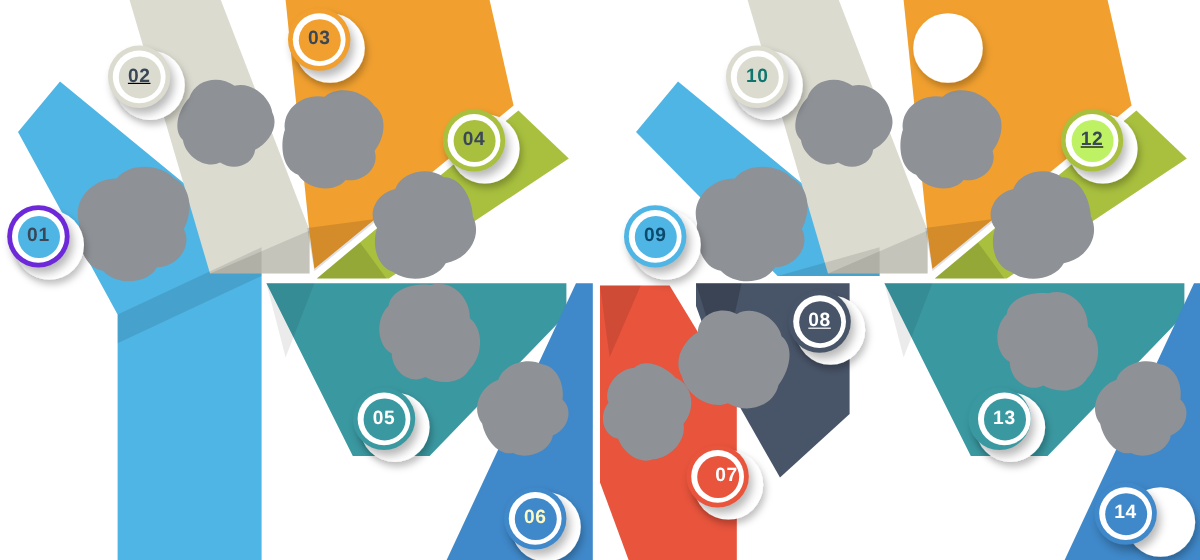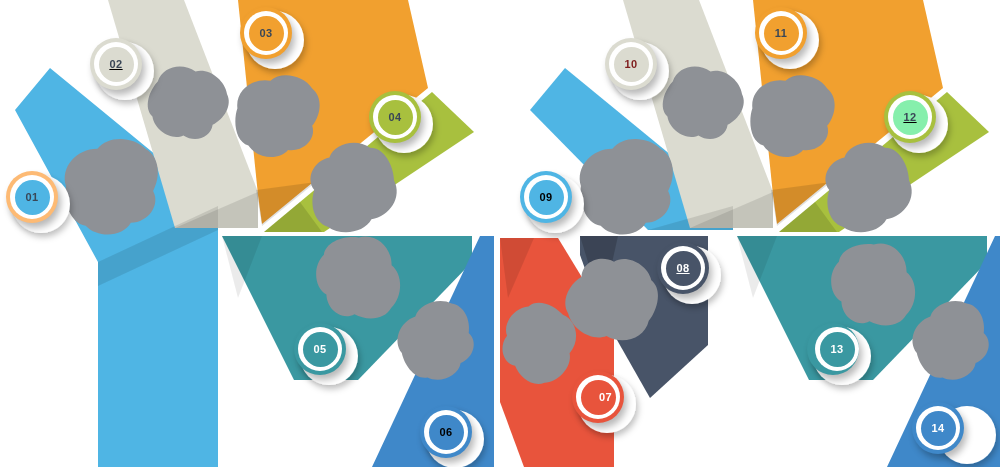--- a/index.html
+++ b/index.html
@@ -19,21 +19,21 @@
   }
   .badge-white{
     width:44px;height:44px;border-radius:50%;background:#ffffff;
     display:flex;align-items:center;justify-content:center;
   }
   .badge-core{
     width:35px;height:35px;border-radius:50%;
     display:flex;align-items:center;justify-content:center;
   }
   .badge-num{
-    font-size:11px;font-weight:bold;letter-spacing:.5px;line-height:1;
+    font-size:16px;font-weight:bold;letter-spacing:.5px;line-height:1;
     user-select:none;
   }
 </style>
 </head>
 <body>
 
 <div class="stage">
 
   <svg width="1000" height="467" viewBox="0 0 1000 467">
     <defs>
@@ -95,21 +95,21 @@
     <circle cx="607" cy="404" r="29" fill="#fff" filter="url(#halo-shadow)"></circle>
     <circle cx="692" cy="275" r="29" fill="#fff" filter="url(#halo-shadow)"></circle>
     <circle cx="555" cy="204" r="29" fill="#fff" filter="url(#halo-shadow)"></circle>
     <circle cx="640" cy="71" r="29" fill="#fff" filter="url(#halo-shadow)"></circle>
     <circle cx="790" cy="40" r="29" fill="#fff" filter="url(#halo-shadow)"></circle>
     <circle cx="919" cy="124" r="29" fill="#fff" filter="url(#halo-shadow)"></circle>
     <circle cx="842" cy="356" r="29" fill="#fff" filter="url(#halo-shadow)"></circle>
     <circle cx="967" cy="435" r="29" fill="#fff" filter="url(#halo-shadow)"></circle>
   </svg>
 
-  <div class="badge" style="left: 6px; top: 171px; background: #fdba74;">
+  <div class="badge" style="left: 6px; top: 171px; background: #6d28d9;">
       <div class="badge-white">
         <div class="badge-core" style="background: rgb(79, 181, 228);">
           <span class="badge-num" style="color: rgb(58, 71, 87);">01</span>
         </div>
       </div>
     </div>
   <div class="badge" style="left: 90px; top: 38px; background: rgb(219, 219, 208); text-decoration: underline;">
       <div class="badge-white">
         <div class="badge-core" style="background: rgb(219, 219, 208);">
           <span class="badge-num" style="color: rgb(58, 71, 87);">02</span>
@@ -133,62 +133,55 @@
   <div class="badge" style="left: 294px; top: 323px; background: rgb(58, 152, 161);">
       <div class="badge-white">
         <div class="badge-core" style="background: rgb(58, 152, 161);">
           <span class="badge-num" style="color: rgb(255, 255, 255);">05</span>
         </div>
       </div>
     </div>
   <div class="badge" style="left: 420px; top: 406px; background: rgb(63, 136, 201);">
       <div class="badge-white">
         <div class="badge-core" style="background: rgb(63, 136, 201);">
-          <span class="badge-num" style="color: #000000;">06</span>
+          <span class="badge-num" style="color: #fef9c3;">06</span>
         </div>
       </div>
     </div>
   <div class="badge" style="left: 572px; top: 371px; background: rgb(232, 84, 60);">
       <div class="badge-white">
         <div class="badge-core" style="background: rgb(232, 84, 60);">
           <span class="badge-num" style="color: rgb(255, 255, 255); padding-left: 15px;">07</span>
         </div>
       </div>
     </div>
   <div class="badge" style="left: 657px; top: 242px; background: rgb(72, 84, 104);">
       <div class="badge-white">
         <div class="badge-core" style="background: rgb(72, 84, 104);">
           <span class="badge-num" style="color: rgb(255, 255, 255); text-decoration: underline;">08</span>
         </div>
       </div>
     </div>
   <div class="badge" style="left: 520px; top: 171px; background: rgb(79, 181, 228);">
       <div class="badge-white">
         <div class="badge-core" style="background: rgb(79, 181, 228);">
-          <span class="badge-num" style="color: #000000;">09</span>
+          <span class="badge-num" style="color: #0c4a6e;">09</span>
         </div>
       </div>
     </div>
   <div class="badge" style="left: 605px; top: 38px; background: rgb(219, 219, 208);">
       <div class="badge-white">
         <div class="badge-core" style="background: rgb(219, 219, 208);">
-          <span class="badge-num" style="color: #7f1d1d;">10</span>
-        </div>
-      </div>
-    </div>
-  <div class="badge" style="left: 755px; top: 7px; background: rgb(241, 160, 47);">
-      <div class="badge-white">
-        <div class="badge-core" style="background: rgb(241, 160, 47);">
-          <span class="badge-num" style="color: rgb(58, 71, 87);">11</span>
+          <span class="badge-num" style="color: #0f766e;">10</span>
         </div>
       </div>
     </div>
   <div class="badge" style="left: 884px; top: 91px; background: rgb(168, 192, 62);">
       <div class="badge-white">
-        <div class="badge-core" style="background: #86efac; text-decoration: underline;">
+        <div class="badge-core" style="background: #bef264; text-decoration: underline;">
           <span class="badge-num" style="color: rgb(58, 71, 87);">12</span>
         </div>
       </div>
     </div>
   <div class="badge" style="left: 807px; top: 323px; background: rgb(58, 152, 161); justify-content: flex-end;">
       <div class="badge-white">
         <div class="badge-core" style="background: rgb(58, 152, 161);">
           <span class="badge-num" style="color: rgb(255, 255, 255);">13</span>
         </div>
       </div>

